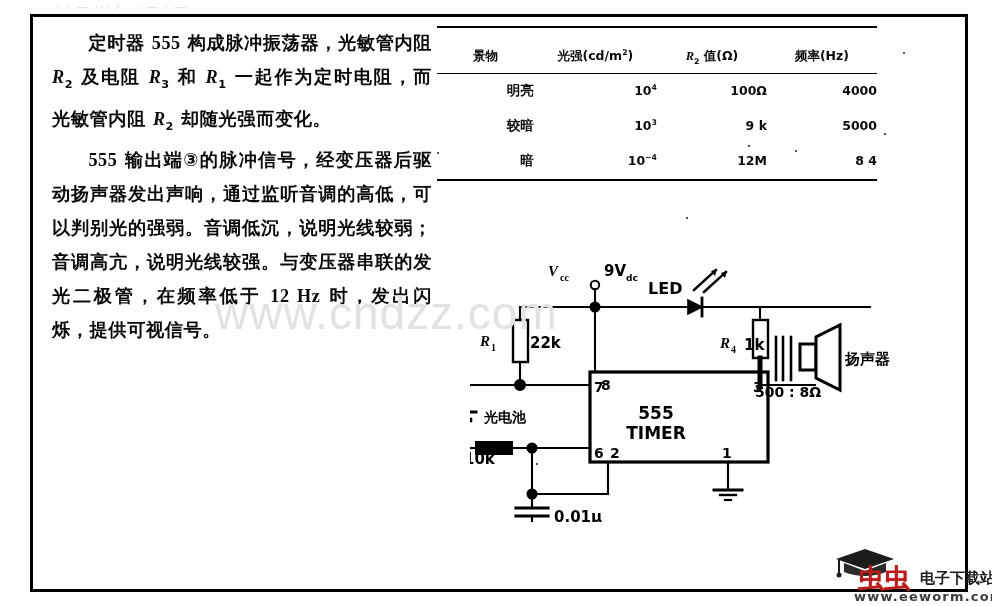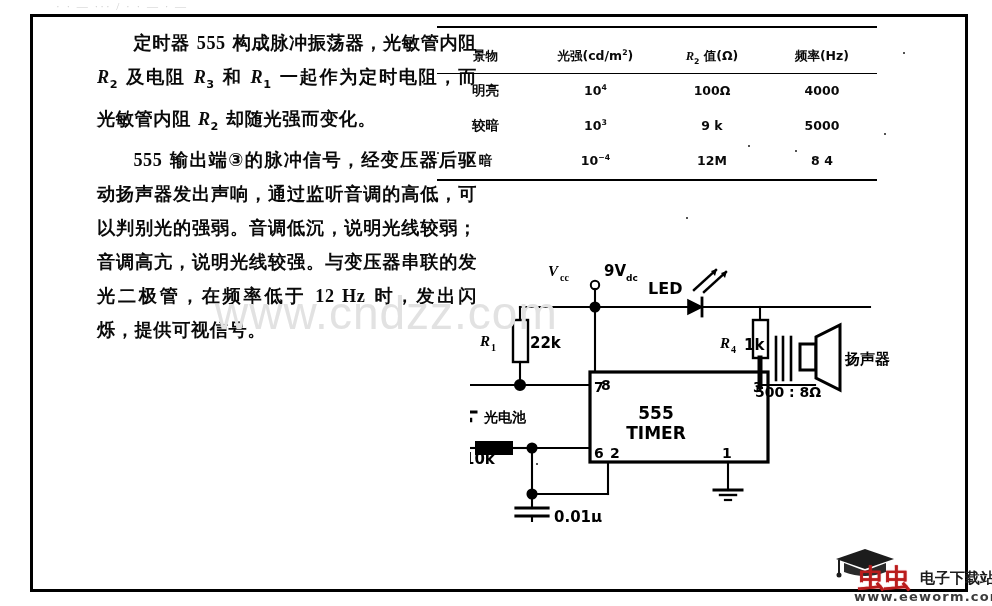--- a/index.html
+++ b/index.html
@@ -10,39 +10,39 @@
 
   
   #frame{position:absolute;left:30px;top:14px;width:938px;height:578px;
          border:3px solid #000;box-sizing:border-box;background:#fff;}
 
   
   #top-remnant{position:absolute;left:56px;top:0px;width:260px;height:12px;
      color:#cfcfcf;font-size:11px;letter-spacing:2px;overflow:hidden;white-space:nowrap;}
 
   
-  #text-col{position:absolute;left:52px;top:26px;width:380px;margin-left:45px;}
+  #text-col{position:absolute;left:52px;top:26px;width:380px;}
   .para{font-family:"DejaVu Sans", sans-serif;
         font-weight:bold;font-size:18.2px;line-height:34px;
         text-align:justify;text-justify:inter-character;
         letter-spacing:0.6px;margin:0 0 0 0;color:#0a0a0a;}
   .para + .para{margin-top:0px;}
   .indent{text-indent:2em;}
   .ital{font-family:"Liberation Serif",serif;font-style:italic;font-weight:bold;}
   .rm{font-family:"Liberation Serif",serif;font-weight:bold;font-style:normal;}
   sub{font-size:.62em;}
   sup{font-size:.62em;}
 
   
   #tbl-wrap{position:absolute;left:437px;top:26px;width:440px;}
   table#spec{border-collapse:collapse;width:440px;
      font-family:"DejaVu Sans",sans-serif;font-weight:bold;font-size:12.5px;color:#0a0a0a;}
   #spec thead th{padding:20px 0 7px 0;text-align:center;font-weight:bold;}
   #spec thead tr{border-top:2.4px solid #000;border-bottom:1.4px solid #000;}
-  #spec tbody td{padding:8px 0 9px 0;text-align:center;}
+  #spec tbody td{padding:8px 0 9px 0;text-align:right;}
   #spec tbody tr:last-child{border-bottom:2.4px solid #000;}
   #spec td.cat{font-size:13.5px;}
 
   
   .dot{position:absolute;background:#1a1a1a;border-radius:50%;}
 
   
   #circuit{position:absolute;left:470px;top:262px;width:470px;height:260px;}
   #circuit svg{display:block;}
 

